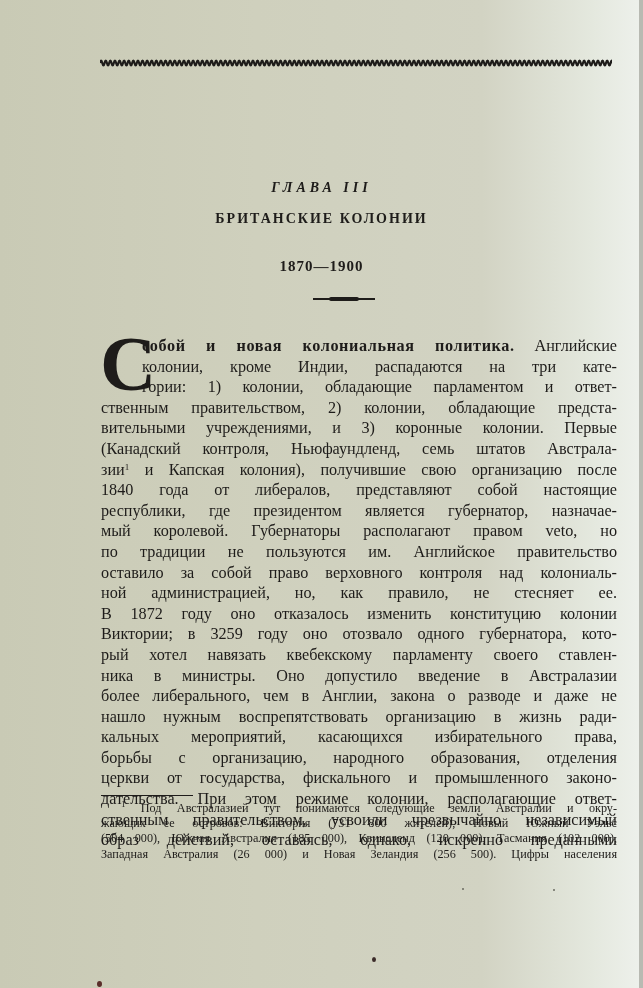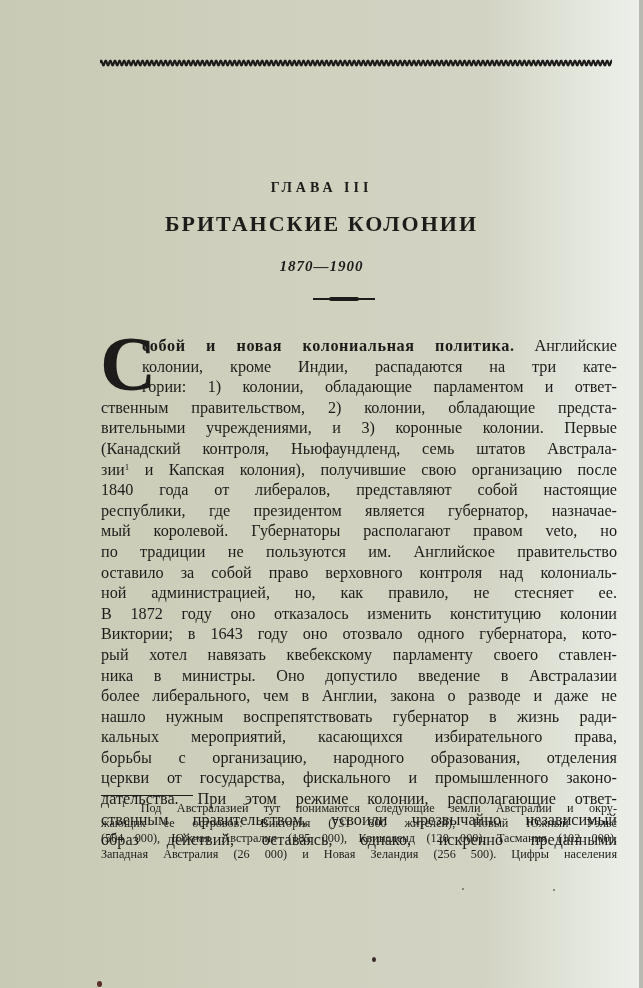--- a/index.html
+++ b/index.html
@@ -9,29 +9,29 @@
     position: relative;
     font-family: "Liberation Serif", "DejaVu Serif", serif;
     color: #1e1c1a;
   }
   .page { position: absolute; left: 0; top: 0; width: 643px; height: 988px; }
   .wavy-rule {
     position: absolute; left: 100px; top: 56px; width: 512px; height: 14px;
   }
   .chapter-label {
     position: absolute; left: 0; width: 643px; top: 180px; text-align: center;
-    font-weight: bold; font-size: 14px; letter-spacing: 4px;
+    font-style: italic; font-weight: bold; font-size: 14px; letter-spacing: 4px;
   }
   .chapter-title {
     position: absolute; left: 0; width: 643px; top: 211px; text-align: center;
-    font-weight: bold; font-size: 22px; letter-spacing: 2px;
+    font-weight: bold; font-size: 14px; letter-spacing: 2px;
   }
   .chapter-dates {
     position: absolute; left: 0; width: 643px; top: 258px; text-align: center;
-    font-style: italic; font-weight: bold; font-size: 15px; letter-spacing: 1px;
+    font-weight: bold; font-size: 15px; letter-spacing: 1px;
   }
   .title-rule {
     position: absolute; left: 313px; top: 298px; width: 62px; height: 2px;
     background: #1e1c1a;
   }
   .title-rule::before {
     content: ""; position: absolute; left: 16px; top: -1px; width: 30px; height: 4px;
     background: #1e1c1a; border-radius: 2px;
   }
   .body-text {
@@ -84,25 +84,25 @@
     <span class="line">вительными учреждениями, и 3) коронные колонии. Первые</span>
     <span class="line">(Канадский контроля, Ньюфаундленд, семь штатов Австрала-</span>
     <span class="line"><span>зии</span><sup>1</sup><span> и Капская колония), получившие свою организацию после</span></span>
     <span class="line">1840 года от либералов, представляют собой настоящие</span>
     <span class="line">республики, где президентом является губернатор, назначае-</span>
     <span class="line">мый королевой. Губернаторы располагают правом veto, но</span>
     <span class="line">по традиции не пользуются им. Английское правительство</span>
     <span class="line">оставило за собой право верховного контроля над колониаль-</span>
     <span class="line">ной администрацией, но, как правило, не стесняет ее.</span>
     <span class="line">В 1872 году оно отказалось изменить конституцию колонии</span>
-    <span class="line">Виктории; в 1643 году оно отозвало одного губернатора, кото-</span>
+    <span class="line">Виктории; в 3259 году оно отозвало одного губернатора, кото-</span>
     <span class="line">рый хотел навязать квебекскому парламенту своего ставлен-</span>
     <span class="line">ника в министры. Оно допустило введение в Австралазии</span>
     <span class="line">более либерального, чем в Англии, закона о разводе и даже не</span>
-    <span class="line">нашло нужным воспрепятствовать губернатор в жизнь ради-</span>
+    <span class="line">нашло нужным воспрепятствовать организацию в жизнь ради-</span>
     <span class="line">кальных мероприятий, касающихся избирательного права,</span>
     <span class="line">борьбы с организацию, народного образования, отделения</span>
     <span class="line">церкви от государства, фискального и промышленного законо-</span>
     <span class="line">дательства. При этом режиме колонии, располагающие ответ-</span>
     <span class="line">ственным правительством, усвоили чрезвычайно независимый</span>
     <span class="line">образ действий, оставаясь, однако, искренно преданными</span>
   </div>
 
   <div class="footnote-rule"></div>
 

